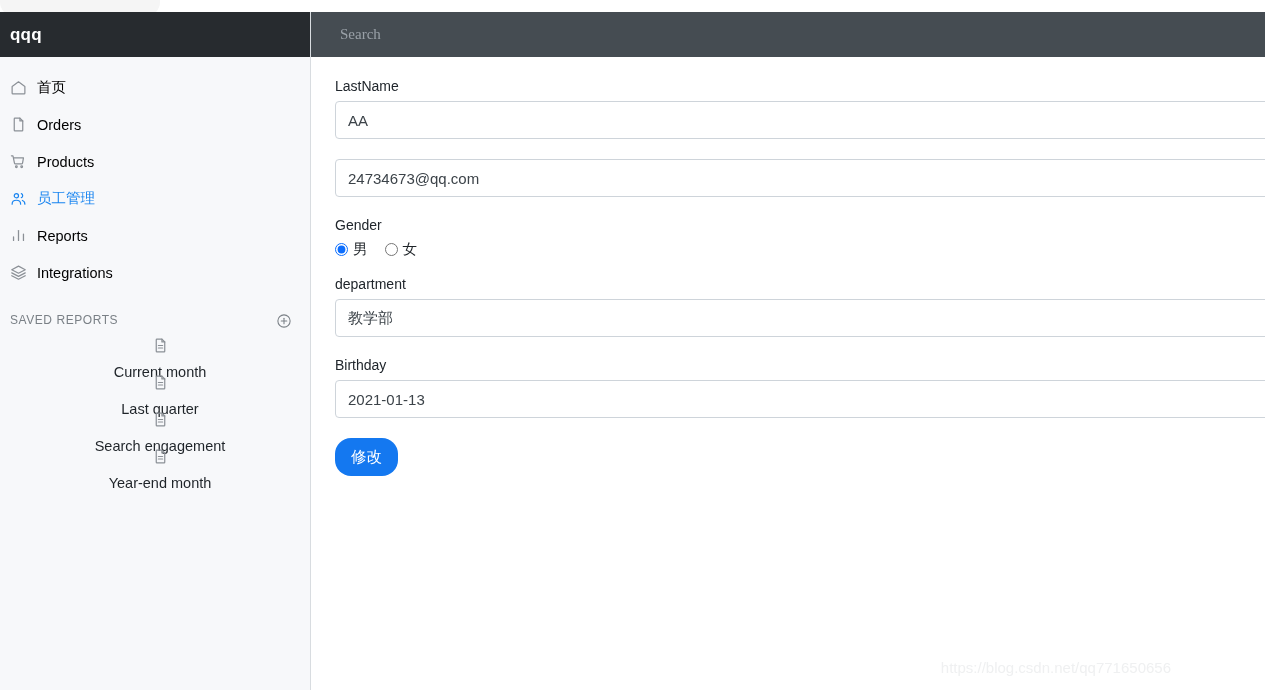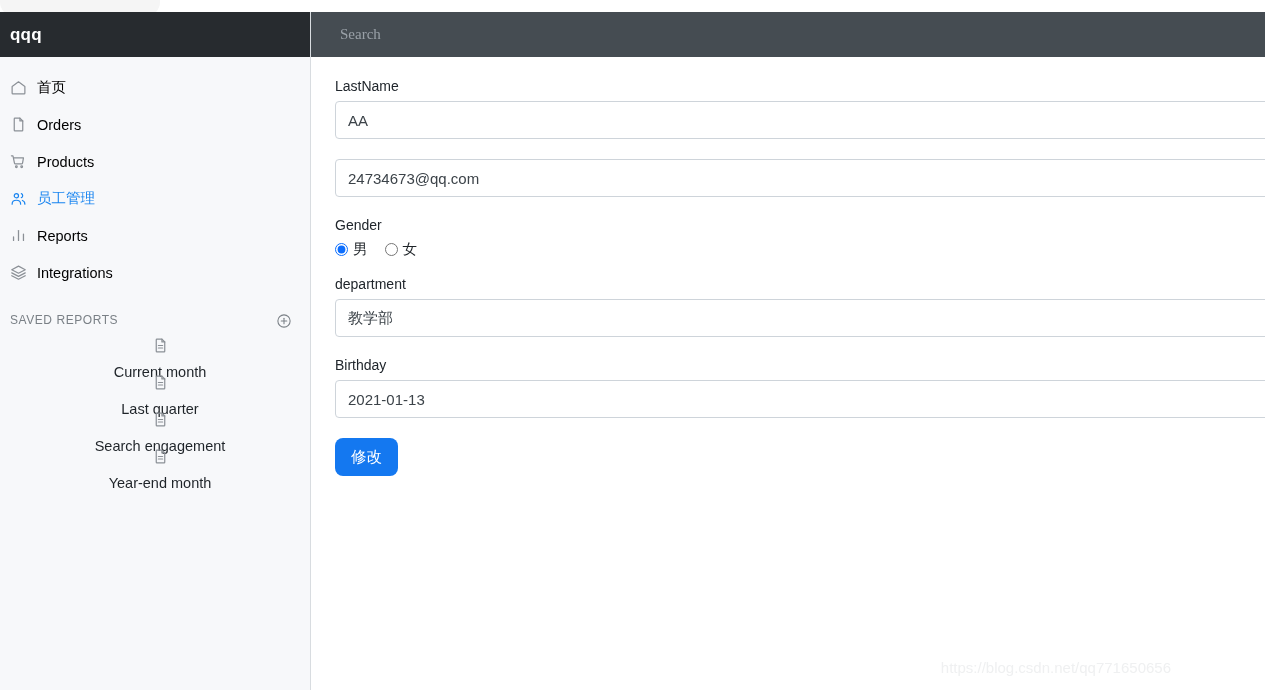--- a/index.html
+++ b/index.html
@@ -129,21 +129,21 @@
   .radio-row { display: flex; align-items: center; gap: 17px; margin-top: 2px; }
   .radio-opt { display: flex; align-items: center; gap: 5px; cursor: pointer; }
   .radio-opt input { margin: 0; width: 13px; height: 13px; accent-color: #0d6efd; cursor: pointer; }
   .radio-opt span { font-size: 14.5px; color: #1f2429; }
 
   .submit-btn {
     margin-top: 20px;
     background: #1478f0;
     color: #ffffff;
     border: 0;
-    border-radius: 8px;
+    border-radius: 16px;
     padding: 0 16px;
     height: 38px;
     font-size: 15.5px;
     cursor: pointer;
     font-family: "Liberation Sans", sans-serif;
   }
 
   .watermark {
     position: absolute; right: 6px; bottom: 14px;
     font-size: 15px;

